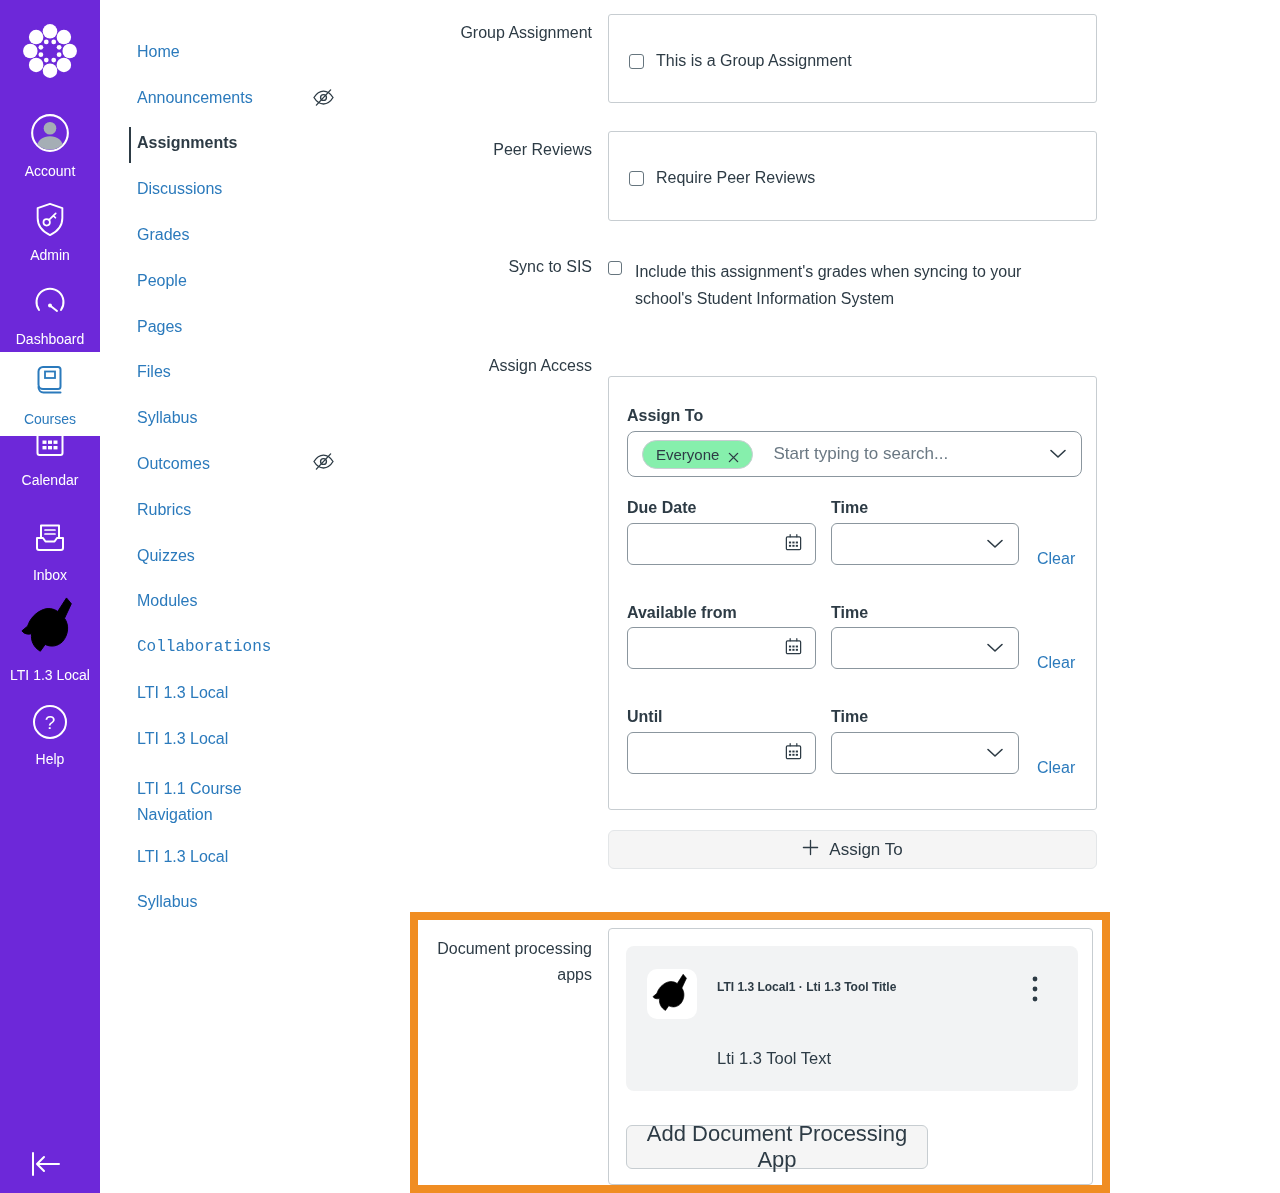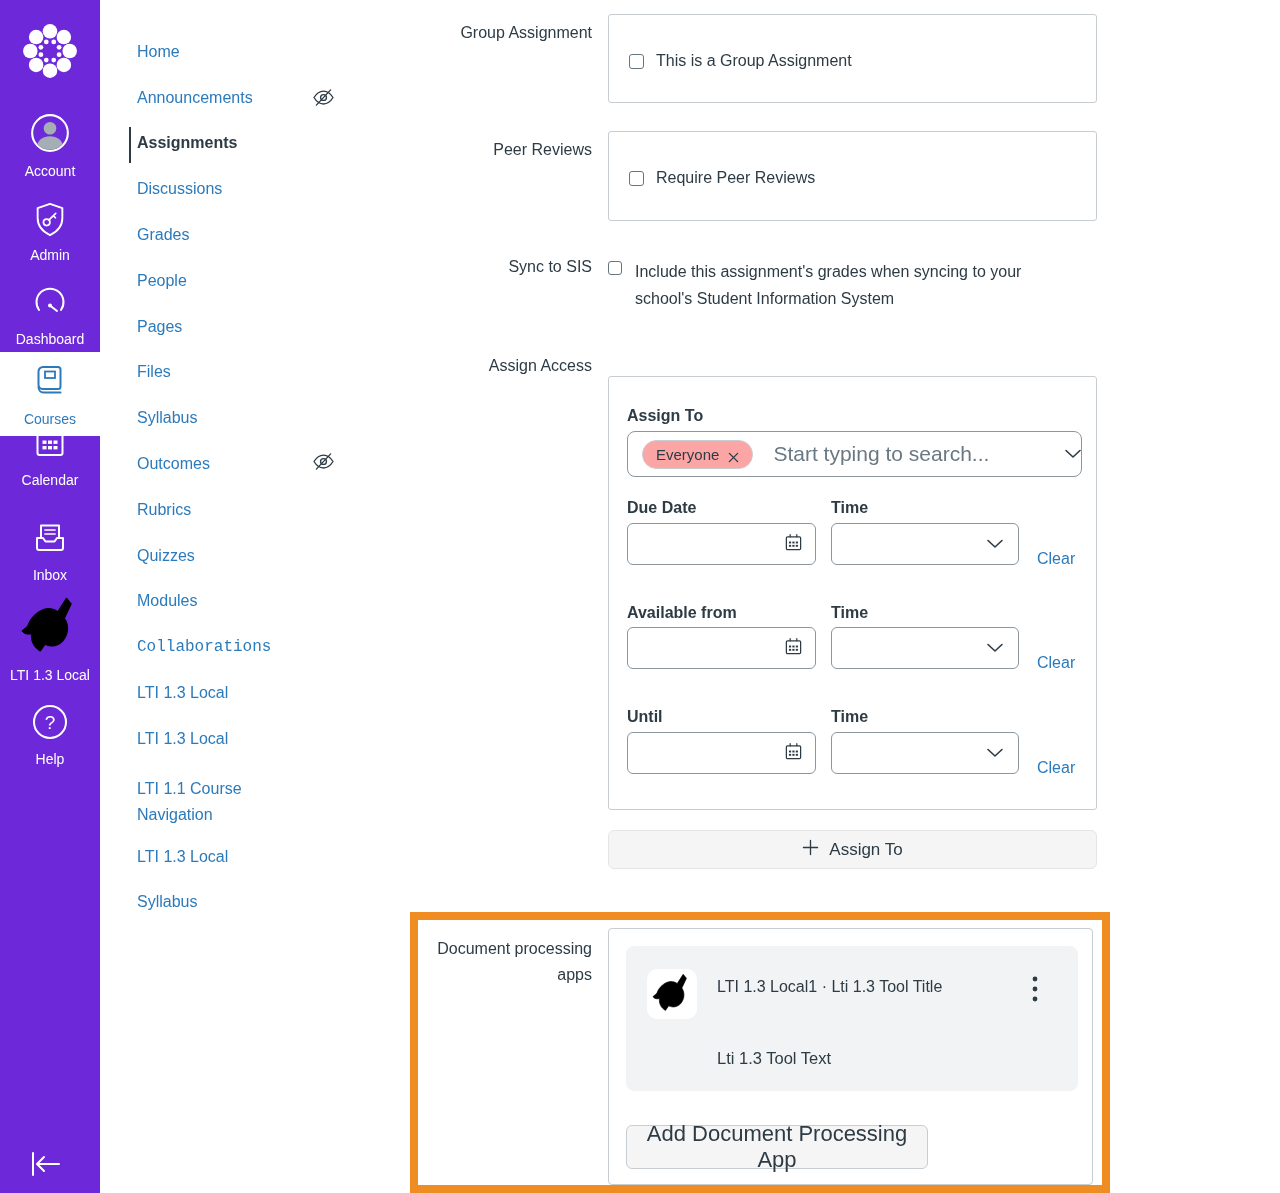--- a/index.html
+++ b/index.html
@@ -28,39 +28,39 @@
   .chk-row { display:flex; align-items:center; gap:12px; }
   .chk { appearance:none; -webkit-appearance:none; width:15px; height:15px; border:1px solid #66757E; border-radius:3px; background:#fff; flex:0 0 auto; cursor:pointer; }
   .chk-label { font-size:16px; }
 
   .sis-row { position:absolute; left:608px; top:258px; width:460px; display:flex; gap:13px; }
   .sis-row .chk { margin-top:3px; }
   .sis-text { font-size:16px; line-height:27px; width:420px; }
 
   .aa-heading { position:absolute; font-size:16px; font-weight:700; }
   .combo { position:absolute; left:18px; top:54px; width:455px; height:46px; border:1px solid #8B969E; border-radius:8px; display:flex; align-items:center; padding:0 14px; gap:20px; background:#fff; }
-  .pill { display:flex; align-items:center; gap:9px; background:#fca5a5; border:1px solid #C7CDD1; border-radius:999px; padding:5px 13px; font-size:15px; cursor:default; }
+  .pill { display:flex; align-items:center; gap:9px; background:#86efac; border:1px solid #C7CDD1; border-radius:999px; padding:5px 13px; font-size:15px; cursor:default; }
   .pill .x { width:11px; height:11px; cursor:pointer; }
-  .combo input { border:none; outline:none; flex:1; font-size:21px; font-family:"Liberation Sans", sans-serif; color:#6d28d9; background:transparent; }
+  .combo input { border:none; outline:none; flex:1; font-size:17px; font-family:"Liberation Sans", sans-serif; color:#6d28d9; background:transparent; }
   .combo input::placeholder { color:#6A7883; }
   .combo .chev { margin-left:auto; flex:0 0 auto; }
 
   .dt-label { position:absolute; font-size:16px; font-weight:700; }
   .dt-input { position:absolute; width:189px; height:42px; border:1px solid #8B969E; border-radius:6px; background:#fff; display:flex; align-items:center; justify-content:flex-end; padding:0 12px; }
   .tm-input { position:absolute; width:188px; height:42px; border:1px solid #8B969E; border-radius:6px; background:#fff; display:flex; align-items:center; justify-content:flex-end; padding:0 14px; }
   .clear-link { position:absolute; left:428px; font-size:16px; color:#2B7ABC; cursor:pointer; }
 
   .assign-btn { position:absolute; left:608px; top:830px; width:489px; height:39px; background:#F5F5F5; border:1px solid #E3E6E8; border-radius:6px; display:flex; align-items:center; justify-content:center; gap:10px; font-size:17px; color:#2D3B45; cursor:pointer; }
 
   .hl-box { position:absolute; left:410px; top:912px; width:700px; height:281px; border:8px solid #F08D22; background:#fff; }
   .dp-label { position:absolute; left:418px; top:936px; width:174px; font-size:16px; text-align:right; line-height:26px; }
   .dp-card { position:absolute; left:608px; top:928px; width:485px; height:257px; border:1px solid #C7CDD1; border-radius:4px; background:#fff; }
   .app-card { position:absolute; left:17px; top:17px; width:452px; height:145px; background:#F2F3F4; border-radius:8px; }
   .app-icon { position:absolute; left:21px; top:23px; width:50px; height:50px; background:#fff; border-radius:10px; display:flex; align-items:center; justify-content:center; }
-  .app-title { position:absolute; left:91px; top:26px; width:300px; font-size:16px; font-weight:400; line-height:30px; }
+  .app-title { position:absolute; left:91px; top:26px; width:300px; font-size:12px; font-weight:700; line-height:30px; }
   .app-kebab { position:absolute; left:398px; top:30px; width:22px; height:26px; display:flex; align-items:center; justify-content:center; cursor:pointer; }
   .app-text { position:absolute; left:91px; top:103px; font-size:16.5px; }
   .add-app-btn { position:absolute; left:17px; top:196px; width:302px; height:44px; background:#F5F5F5; border:1px solid #C7CDD1; border-radius:6px; display:flex; align-items:center; justify-content:center; font-size:22px; color:#2D3B45; cursor:pointer; }
 </style>
 </head>
 <body>
 
 <div class="screen">
 
   <nav class="global-nav">

